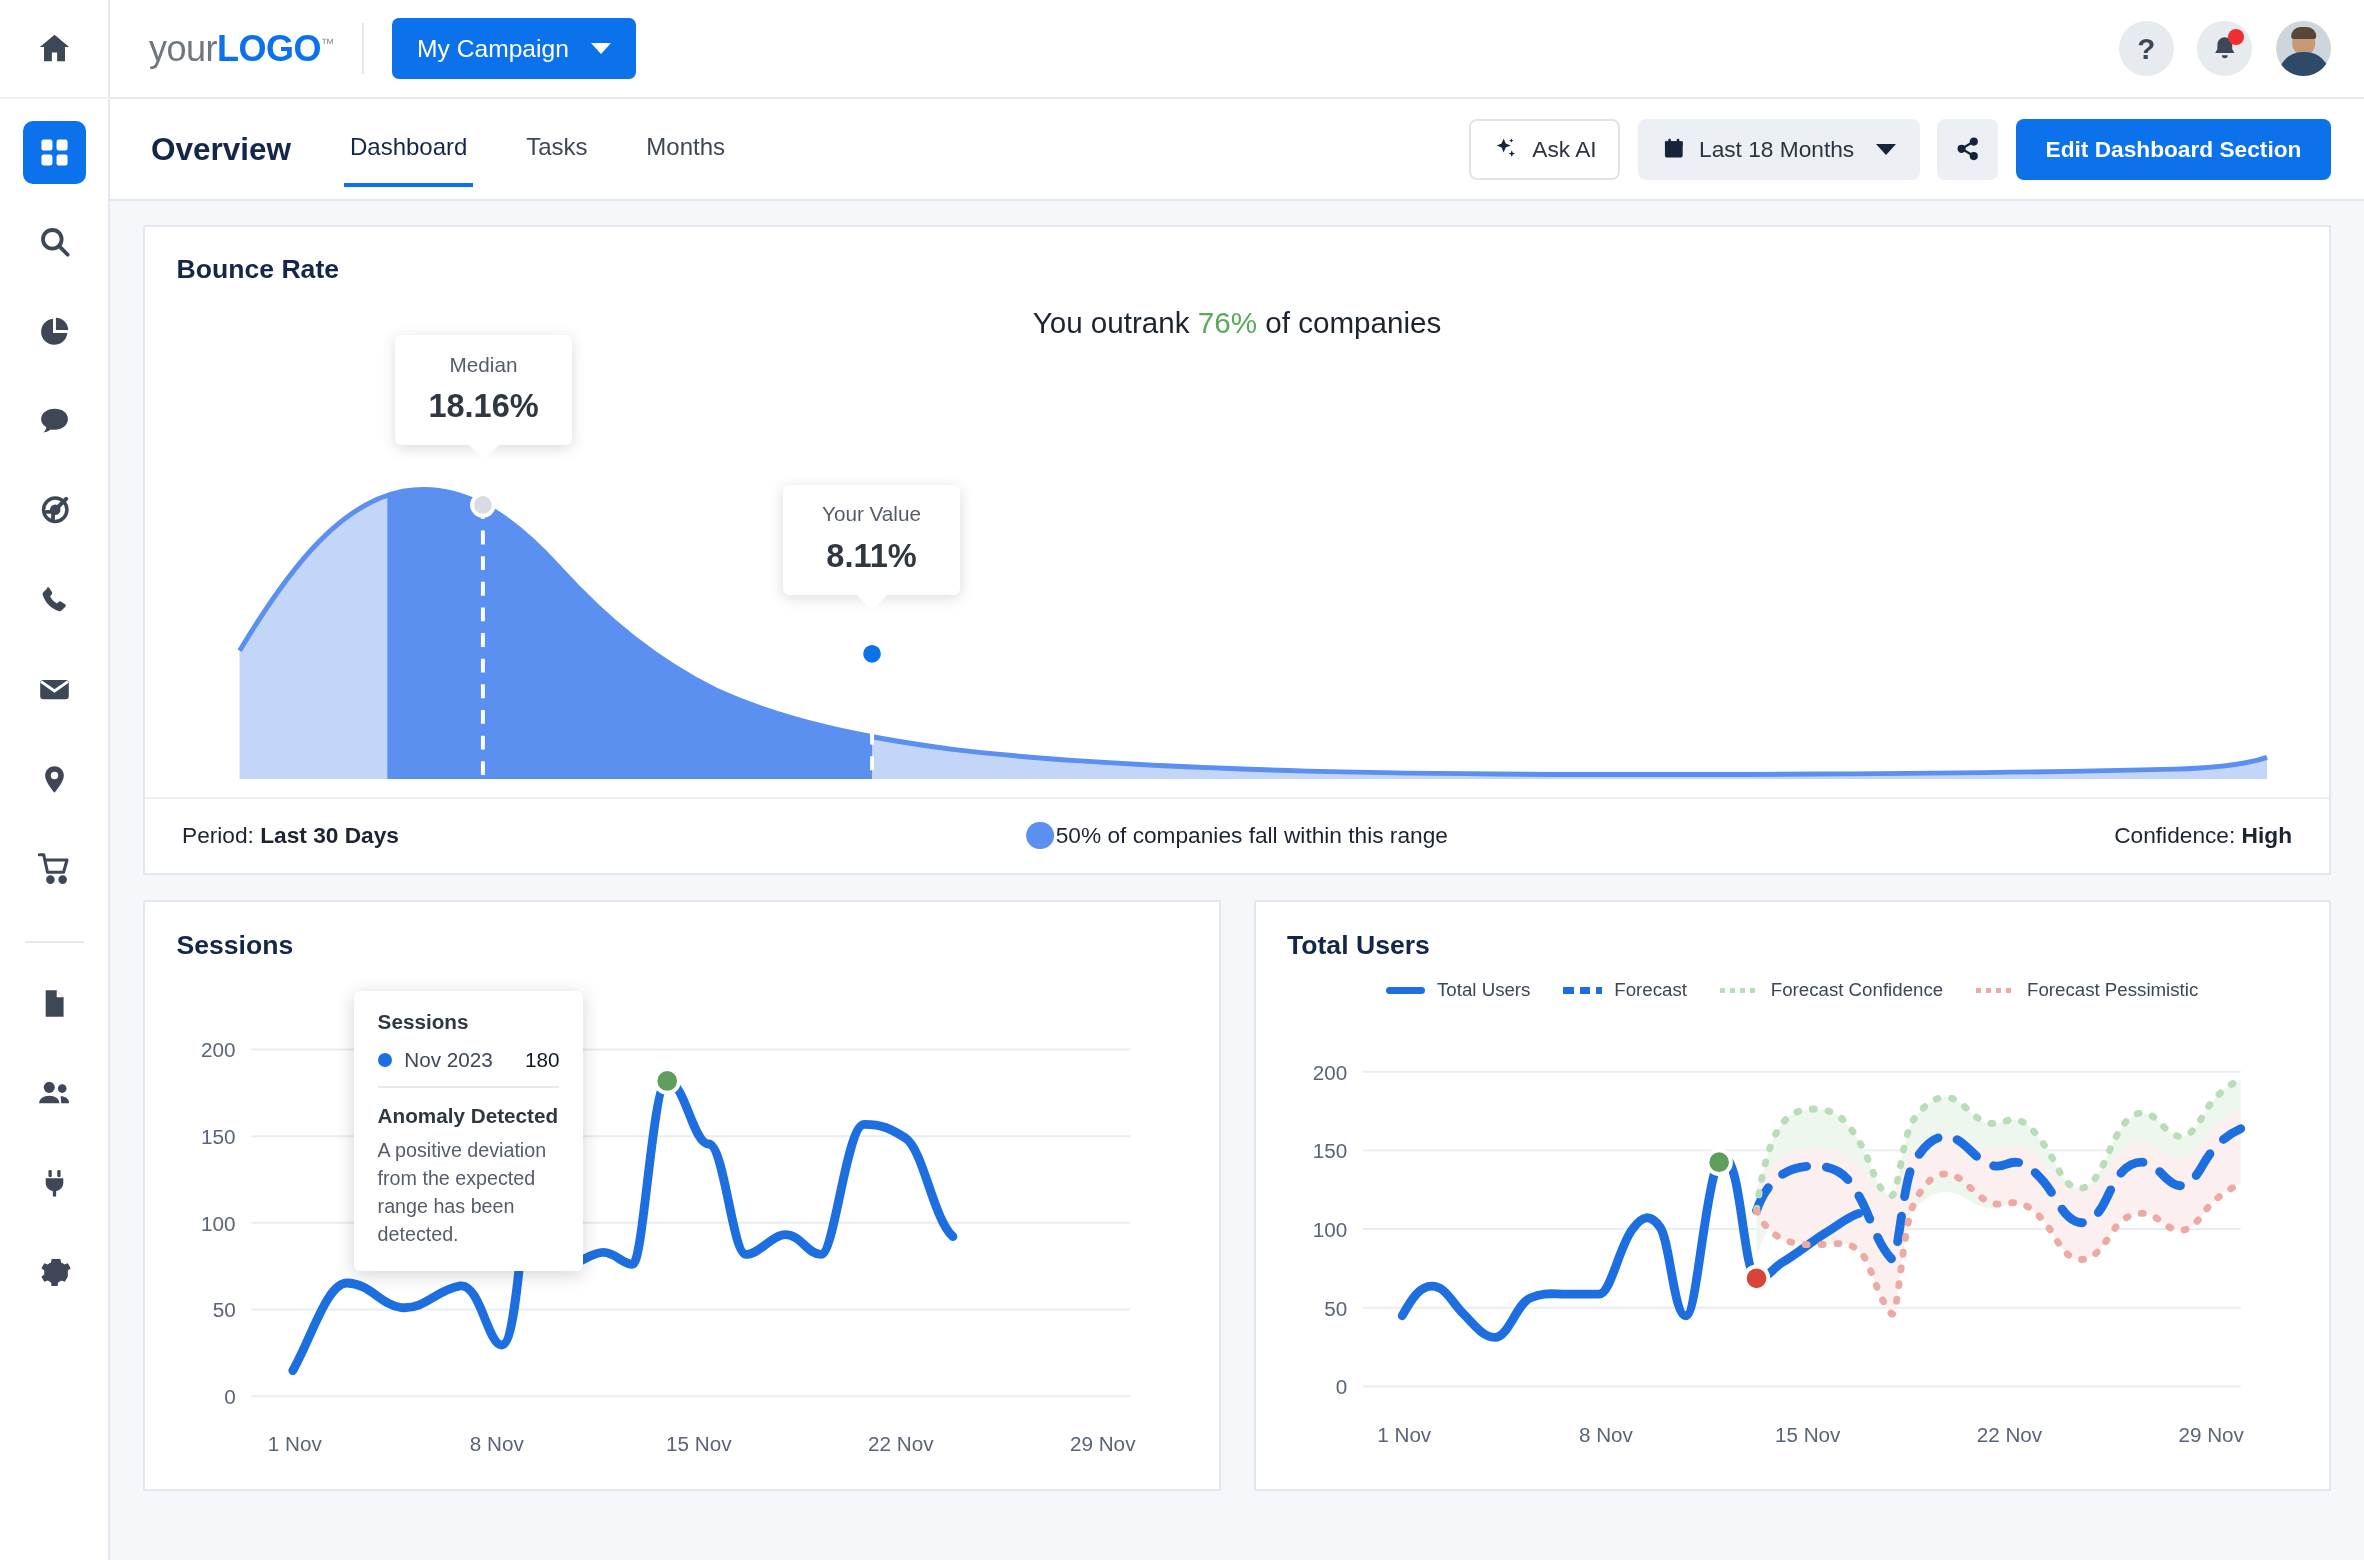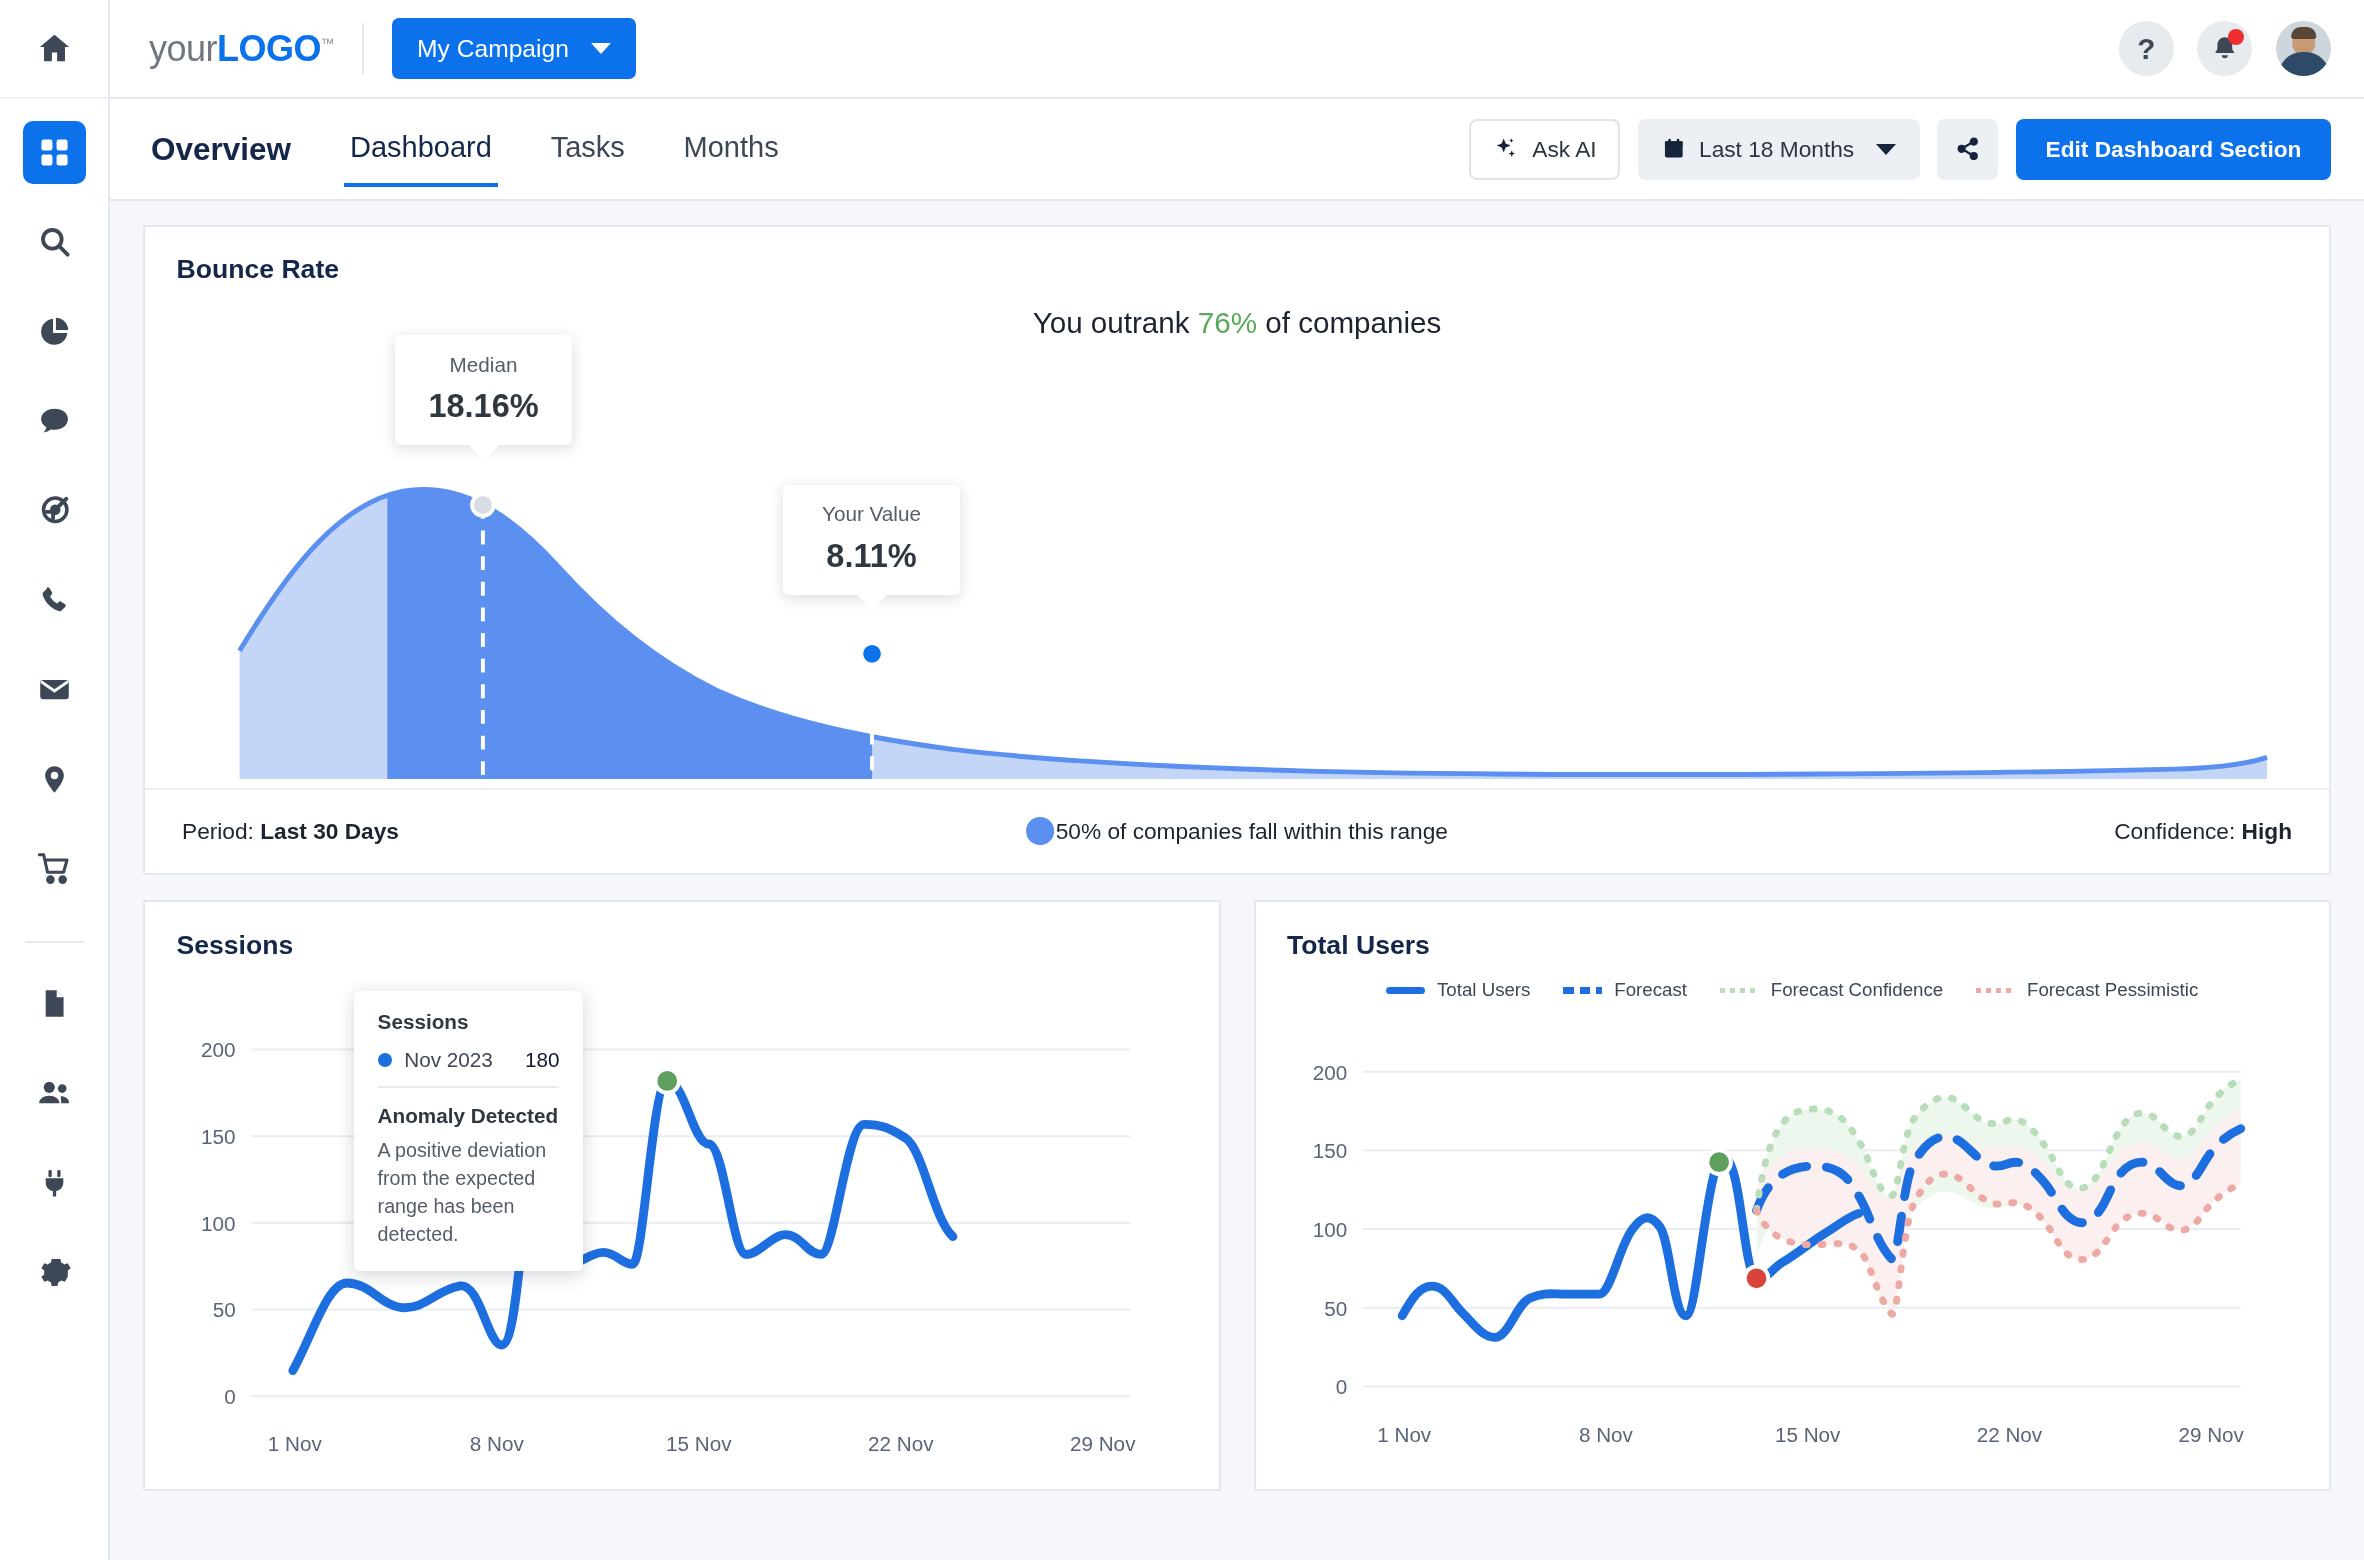--- a/index.html
+++ b/index.html
@@ -68,21 +68,21 @@
   .av-body { position: absolute; left: 50%; bottom: 0; transform: translateX(-50%); width: 51px; height: 23.6px; border-radius: 25.6px 25.6px 0 0; background: #2f4a68; }
 
   
   .subbar {
     height: 102px; background: #fff; border-bottom: 2px solid #e3e7ee;
     display: flex; align-items: center; padding: 0 33px 0 41px; flex: 0 0 102px;
   }
   .page-title { font-size: 31.5px; font-weight: 700; color: #14274a; margin-right: 53px; }
   .tabs { display: flex; gap: 47px; height: 102px; align-items: center; }
   .tab {
-    font-size: 29px; color: #3d4756; cursor: pointer; height: 76px;
+    font-size: 24px; color: #3d4756; cursor: pointer; height: 76px;
     display: flex; align-items: center; padding: 0 5.9px; border-bottom: 4.9px solid transparent;
   }
   .tab.active { color: #14274a; border-bottom-color: #0b72ec; }
   .subbar-right { margin-left: auto; display: flex; align-items: center; gap: 17.7px; }
   .btn {
     height: 61px; border-radius: 7.9px; font-size: 22.7px; font-family: inherit;
     display: flex; align-items: center; gap: 13.8px; padding: 0 21.7px; cursor: pointer;
     border: 2px solid transparent; color: #2b3442; white-space: nowrap;
   }
   .btn-white { background: #fff; border-color: #dfe4ea; }
@@ -97,21 +97,21 @@
     position: relative;
   }
   .card-title { font-size: 26.6px; font-weight: 700; color: #14274a; }
 
   
   #bounce-card { height: 650px; padding: 27.6px 31.5px 0 31.5px; }
   .outrank { position: absolute; left: 0; right: 0; top: 79px; text-align: center; font-size: 29.6px; color: #1b2430; }
   .outrank .pct { color: #5aa85a; }
   .dist-wrap { position: absolute; left: 0; right: 0; top: 138px; height: 414px; }
   .card-foot {
-    position: absolute; left: 0; right: 0; bottom: 0; height: 85px;
+    position: absolute; left: 0; right: 0; bottom: 0; height: 76px;
     border-top: 2px solid #eceff3; display: flex; align-items: center;
     padding: 0 37px; font-size: 22.7px; color: #1b2430;
   }
   .foot-mid { position: absolute; left: 50%; transform: translateX(-50%); display: flex; align-items: center; gap: 2px; }
   .foot-dot { width: 27.6px; height: 27.6px; border-radius: 50%; background: #5b8ff0; }
   .foot-right { margin-left: auto; }
   .foot b { font-weight: 700; }
 
   .ttip {
     position: absolute; background: #fff; border-radius: 5.9px;

